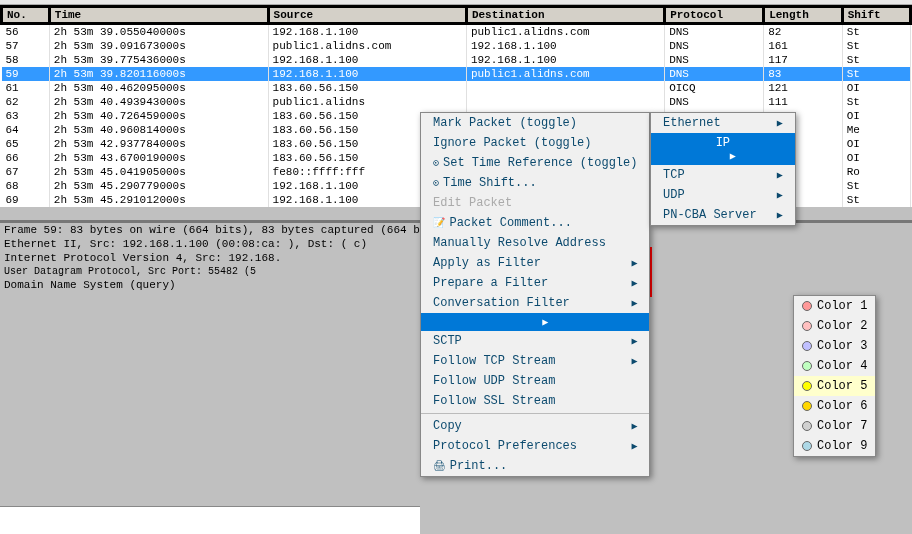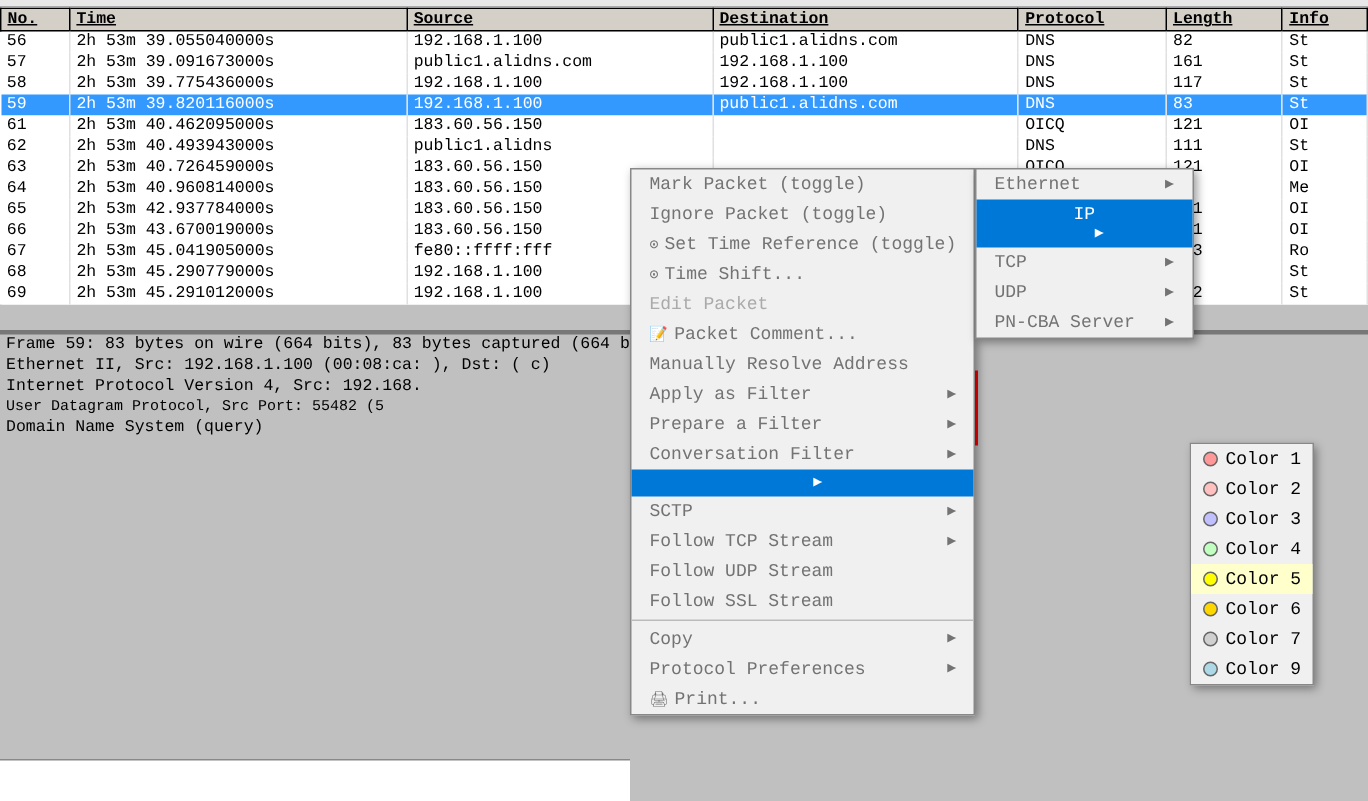--- a/index.html
+++ b/index.html
@@ -25,26 +25,25 @@
     
     .packet-list {
       width: 100%;
       border-collapse: collapse;
       background: #fff;
     }
     .packet-list thead tr {
       background: #d4d0c8;
     }
     .packet-list thead th {
-      border: 1px solid #000000;
+      border: 3px solid #000000;
       padding: 1px 4px;
       font-weight: bold;
       font-size: 11px;
       text-align: left;
-      text-decoration: underline;
     }
     .packet-list tbody tr {
       background: #fff;
     }
     .packet-list tbody tr.selected {
       background: #3399ff;
       color: #fff;
     }
     .packet-list tbody td {
       padding: 1px 4px;
@@ -78,21 +77,21 @@
       min-width: 220px;
       z-index: 100;
       font-size: 12px;
     }
     .menu-item {
       padding: 3px 12px;
       cursor: pointer;
       display: flex;
       align-items: center;
       justify-content: space-between;
-      color: #737373;
+      color: #0c4a6e;
       white-space: nowrap;
     }
     .menu-item.disabled {
       color: #aaa;
     }
     .menu-item.highlighted {
       background: #0078d7;
       color: #fff;
       flex-direction: column;
     }
@@ -189,21 +188,21 @@
 <div class="packet-area">
   <table class="packet-list">
     <thead>
       <tr>
         <th>No.</th>
         <th>Time</th>
         <th>Source</th>
         <th>Destination</th>
         <th>Protocol</th>
         <th>Length</th>
-        <th>Info</th>
+        <th>Shift</th>
       </tr>
     </thead>
     <tbody id="packet-tbody">
     <tr>
     <td>56</td>
     <td>2h 53m 39.055040000s</td>
     <td>192.168.1.100</td>
     <td>public1.alidns.com</td>
     <td>DNS</td>
     <td>82</td>

